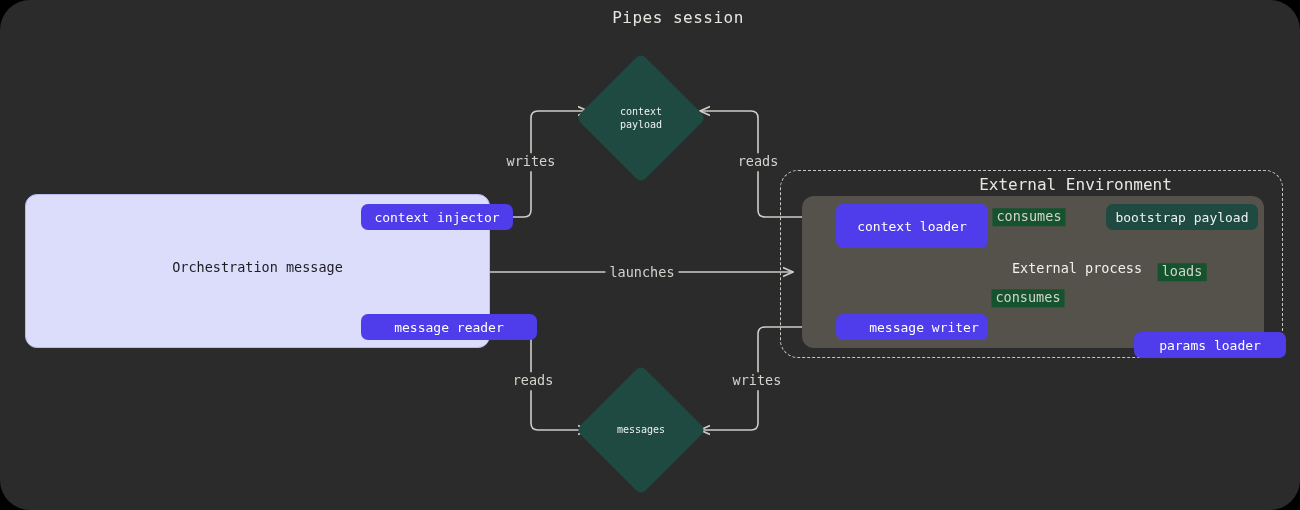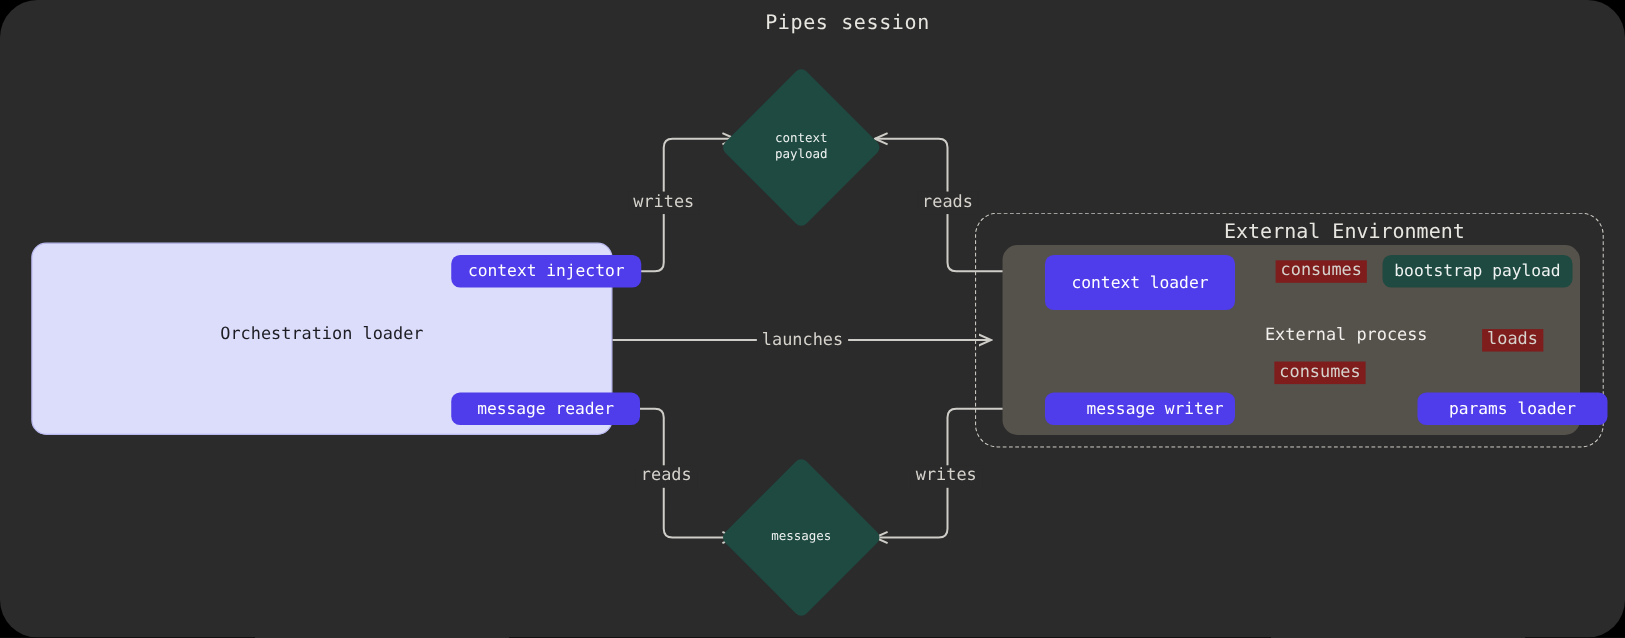--- a/index.html
+++ b/index.html
@@ -37,21 +37,21 @@
   .edge-label {
     position: absolute;
     color: #d6d3cd;
     font-size: 13.5px;
     line-height: 1;
     background: #2b2b2b;
     padding: 2px 4px;
     white-space: nowrap;
     transform: translate(-50%, -50%);
   }
-  .edge-label.on-gray { background: #7f1d1d; margin-left: 28px; }
+  .edge-label.on-gray { background: #14532d; }
 
   #title {
     position: absolute;
     left: 0;
     top: 8px;
     width: 1300px;
     text-align: center;
     color: #e8e6e1;
     font-size: 16px;
     letter-spacing: 0.5px;
@@ -101,24 +101,24 @@
     font-size: 13px;
     border-radius: 7px;
     display: flex;
     align-items: center;
     justify-content: center;
     box-sizing: border-box;
     white-space: nowrap;
   }
 
   #pill-context-injector { left: 333px; top: 204px; width: 152px; height: 26px; }
-  #pill-message-reader   { left: 333px; top: 314px; width: 151px; height: 26px; }
+  #pill-message-reader   { left: 333px; top: 314px; width: 176px; height: 26px; }
   #pill-context-loader   { left: 808px; top: 204px; width: 152px; height: 44px; text-align: center; }
   #pill-message-writer   { left: 808px; top: 314px; width: 152px; height: 26px; padding-left: 24px; }
-  #pill-params-loader    { left: 1106px; top: 314px; width: 152px; height: 26px; }
+  #pill-params-loader    { left: 1106px; top: 332px; width: 152px; height: 26px; }
   #box-bootstrap-payload { left: 1106px; top: 204px; width: 152px; height: 26px; }
 
   
   #ext-env {
     position: absolute;
     left: 780px;
     top: 170px;
     width: 503px;
     height: 188px;
     border: 1.8px dashed #c9c6c0;
@@ -219,21 +219,21 @@
 
   <div id="ext-proc">
     <div id="ext-proc-label">External process</div>
   </div>
 
   <div class="edge-label on-gray" style="left:1029px; top:217px;">consumes</div>
   <div class="edge-label on-gray" style="left:1028px; top:298px;">consumes</div>
   <div class="edge-label on-gray" style="left:1182px; top:272px;">loads</div>
 
   <div id="orch-box">
-    <div id="orch-label">Orchestration loader</div>
+    <div id="orch-label">Orchestration message</div>
   </div>
 
   <div class="pill" id="pill-context-injector">context injector</div>
   <div class="pill" id="pill-message-reader">message reader</div>
 
   <div class="pill" id="pill-context-loader">context loader</div>
   <div class="pill" id="pill-message-writer">message writer</div>
   <div class="pill" id="pill-params-loader">params loader</div>
   <div class="greenbox" id="box-bootstrap-payload">bootstrap payload</div>
 

